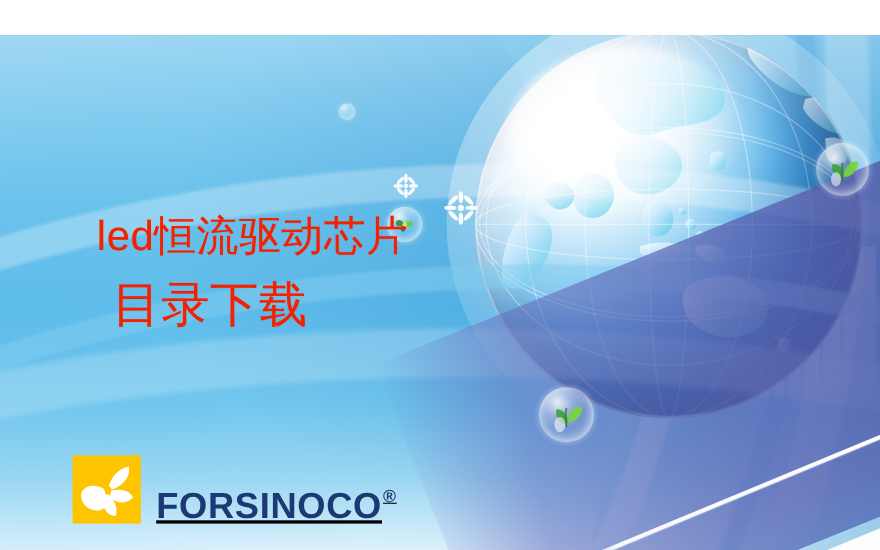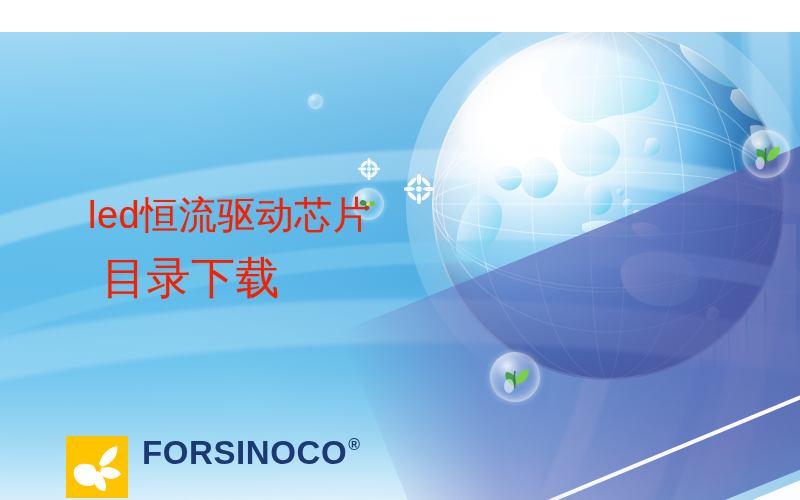--- a/index.html
+++ b/index.html
@@ -296,23 +296,24 @@
     font-size: 44px;
     margin-top: 22px;
     padding-left: 14px;
     white-space: nowrap;
   }
 
   
   .logo {
     position: absolute;
     left: 66px;
-    top: 404px;
+    top: 382px;
     display: flex;
-    align-items: flex-start;
+    align-items: flex-end;
+    text-decoration: underline;
   }
   .logo-mark {
     width: 62px;
     height: 62px;
     background: #ffc400;
     flex: 0 0 auto;
     position: relative;
   }
   .logo-mark svg { display: block; }
   .logo-text {

